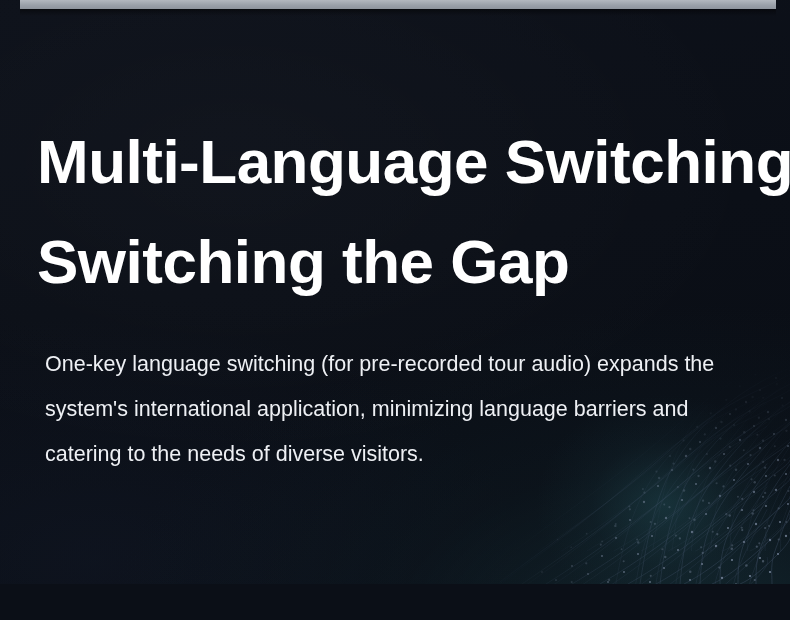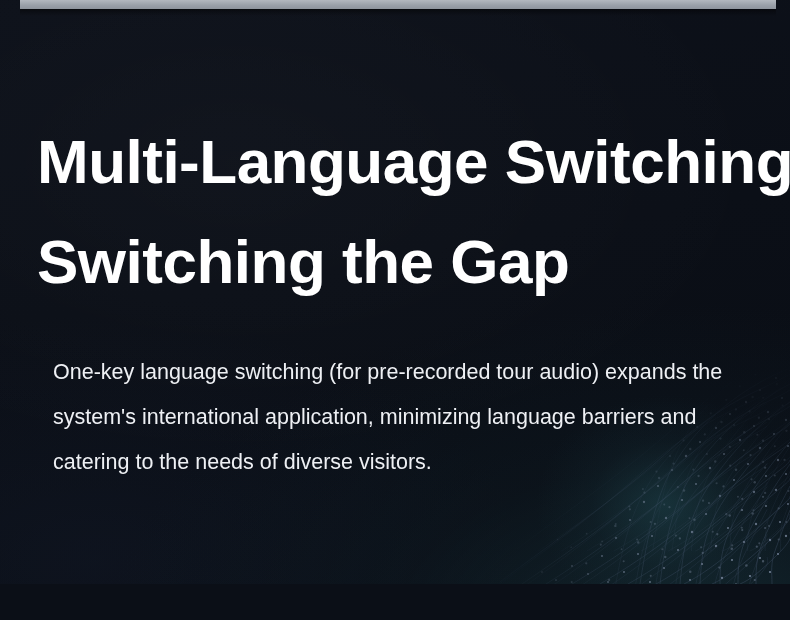--- a/index.html
+++ b/index.html
@@ -89,21 +89,21 @@
     color: #ffffff;
     font-size: 62px;
     font-weight: bold;
     line-height: 100px;
     letter-spacing: -0.5px;
     white-space: nowrap;
   }
   .headline .line { display: block; }
 
   .body-copy {
-    margin: 16px;
+    margin: 8px;
     padding-top: 22px;
     color: #eef0f4;
     font-size: 21.5px;
     font-weight: normal;
     line-height: 45px;
     max-width: 728px;
   }
 </style>
 </head>
 <body>

